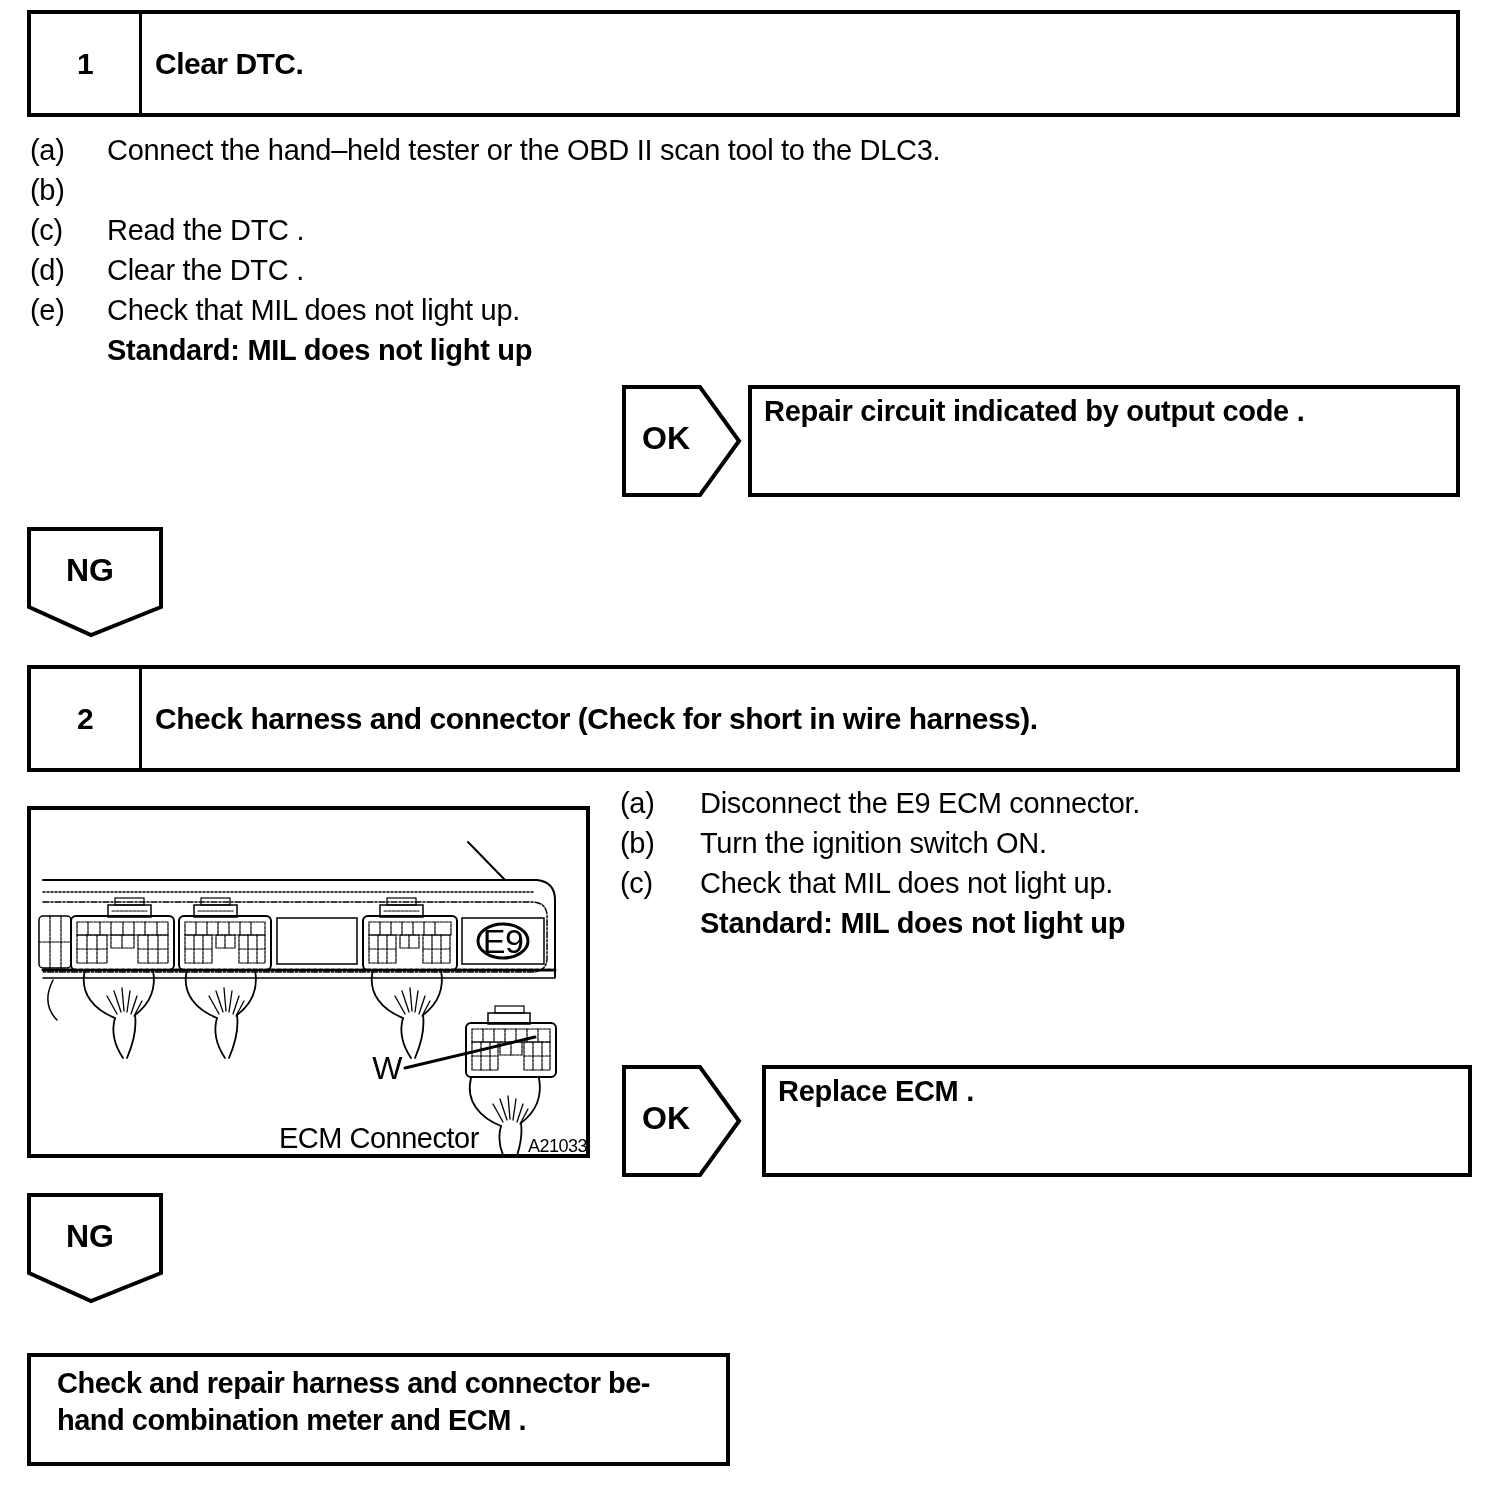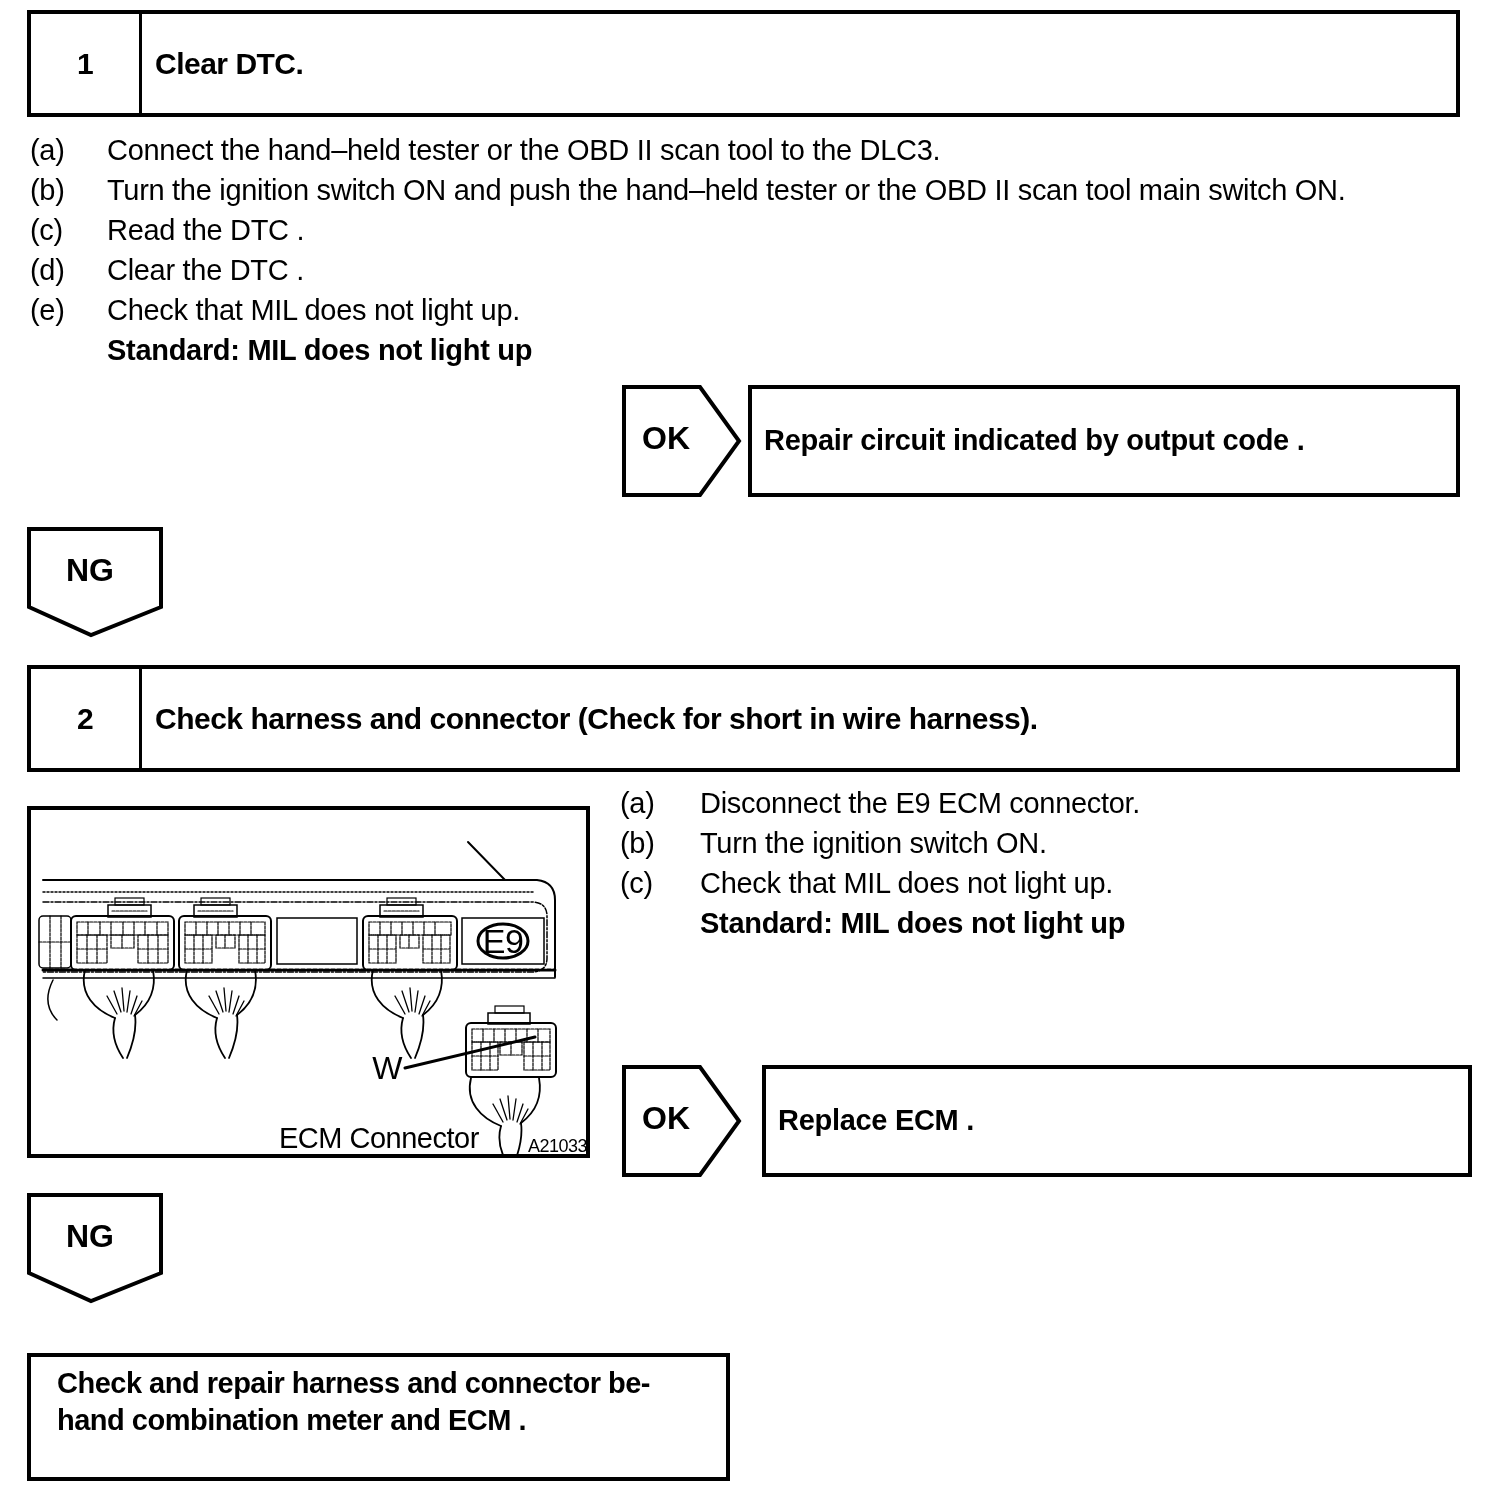--- a/index.html
+++ b/index.html
@@ -31,27 +31,27 @@
   
   .arrow{position:absolute;}
   .arrow polygon{fill:#fff;stroke:#000;stroke-width:4;}
   .arrow text{
     fill:#000;font-family:"Liberation Sans","DejaVu Sans",sans-serif;
     font-weight:bold;font-size:32px;text-anchor:middle;
   }
   
   .action-box{
     position:absolute;box-sizing:border-box;border:4px solid #000;height:112px;
-    padding:35px 12px 0 12px;font-weight:bold;font-size:29px;letter-spacing:-0.3px;
+    padding:6px 12px 0 12px;font-weight:bold;font-size:29px;letter-spacing:-0.3px;
     background:#fff;white-space:nowrap;
   }
   
   .final-box{
     position:absolute;box-sizing:border-box;border:4px solid #000;
-    width:703px;height:128px;padding:8px 24px 0 26px;
+    width:703px;height:113px;padding:8px 24px 0 26px;
     font-weight:bold;font-size:29px;line-height:37px;letter-spacing:-0.5px;
     background:#fff;
   }
   
   .fig-box{
     position:absolute;box-sizing:border-box;border:4px solid #000;
     width:563px;height:352px;background:#fff;
   }
   .fig-box svg{display:block;}
   .fig path,.fig rect,.fig line,.fig ellipse,.fig polyline{
@@ -72,21 +72,20 @@
     <div class="hdr-title">Clear DTC.</div>
   </section>
 
   <div class="steps s1" style="left:30px;top:130px;width:1460px;">
     <div class="step-row">
       <span class="step-label">(a)</span>
       <span class="step-text">Connect the hand–held tester or the OBD II scan tool to the DLC3.</span>
     </div>
     <div class="step-row">
       <span class="step-label">(b)</span>
-      <span class="step-text">Turn the ignition switch ON and push the hand–held tester or the OBD II scan tool main switch ON.</span>
     </div>
     <div class="step-row">
       <span class="step-label">(c)</span>
       <span class="step-text">Read the DTC .</span>
     </div>
     <div class="step-row">
       <span class="step-label">(d)</span>
       <span class="step-text">Clear the DTC .</span>
     </div>
     <div class="step-row">

